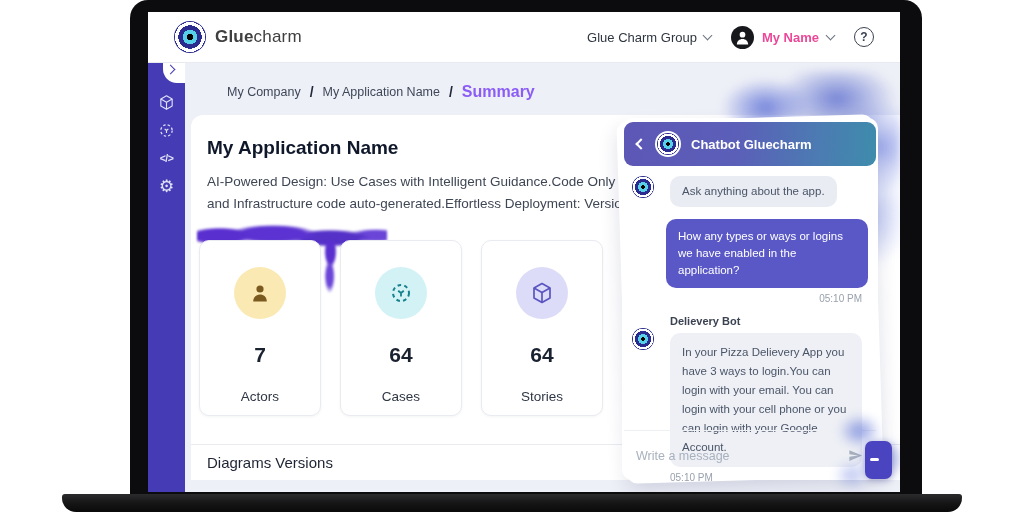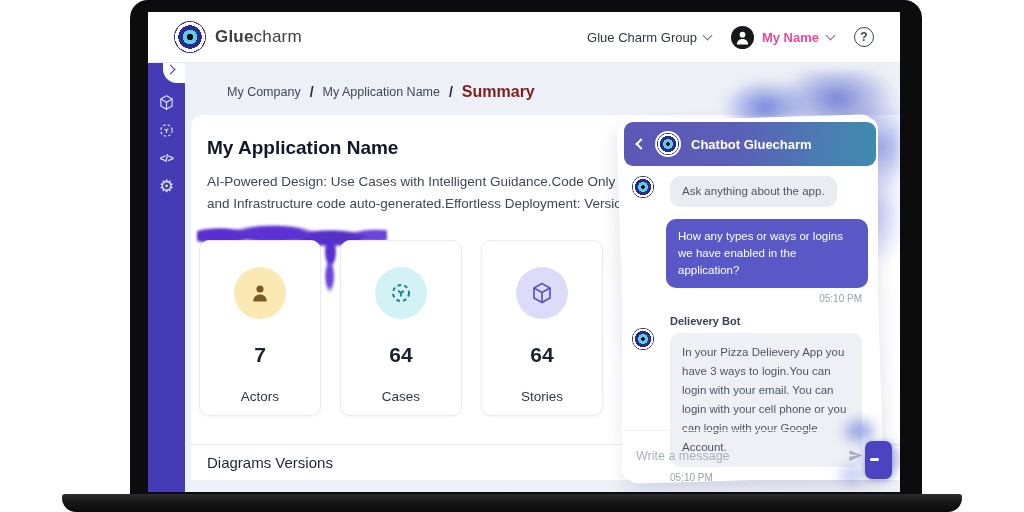--- a/index.html
+++ b/index.html
@@ -47,21 +47,21 @@
   .side-icon { width:18px; height:18px; display:flex; align-items:center; justify-content:center;
     color:#e2e2f7; cursor:pointer; }
   .side-icon.code { font-size:10.5px; font-weight:700; letter-spacing:-.5px; }
   .side-icon.gear { font-size:17px; line-height:1; }
 
   .content { position:absolute; left:37px; top:0; right:0; bottom:0; background:#eef0f7; }
 
   .breadcrumb { position:absolute; left:42px; top:20px; display:flex; align-items:center; gap:9px;
     font-size:12.5px; color:#3e4758; z-index:2; }
   .breadcrumb .sep { font-size:14px; color:#20283a; font-weight:600; }
-  .breadcrumb .current { font-size:16px; font-weight:700; color:#7f1d1d; }
+  .breadcrumb .current { font-size:16px; font-weight:700; color:#8b5cf6; }
   .crumb-link { cursor:pointer; }
 
   
   .main-panel { position:absolute; left:6px; top:52px; right:0; bottom:12px; background:#ffffff;
     border-radius:12px 0 0 0; z-index:1; }
   .page-title { position:absolute; left:16px; top:22px; font-size:19px; font-weight:700; color:#0f172a; }
   .page-desc { position:absolute; left:16px; top:56px; width:694px; font-size:13.5px; line-height:22px;
     color:#3f4654; overflow:hidden; }
   .page-desc span { display:block; white-space:nowrap; }
 

